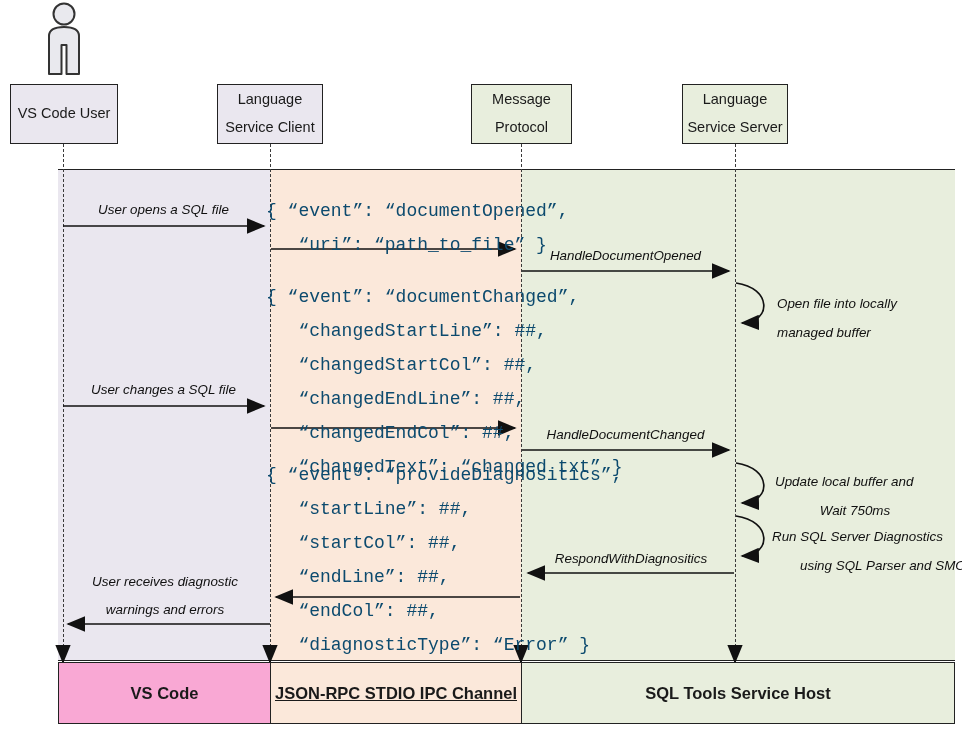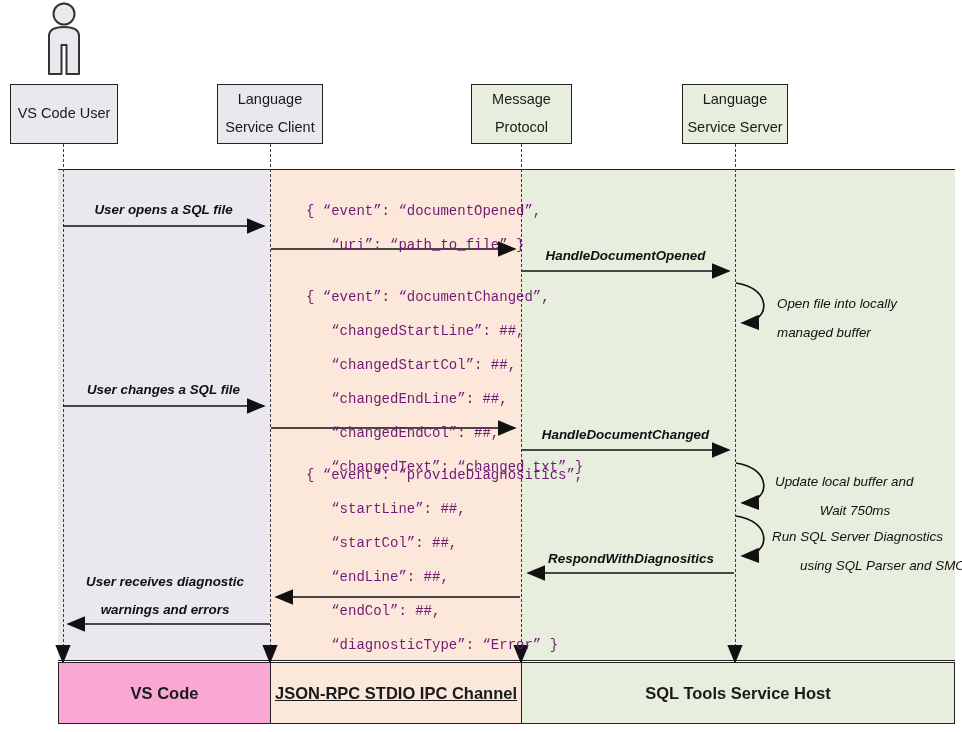--- a/index.html
+++ b/index.html
@@ -19,23 +19,23 @@
   
   .lifeline{position:absolute;width:0;border-left:1.7px dashed #3a3a3a;}
 
   
   .foot{position:absolute;box-sizing:border-box;border:1.7px solid #222;
         display:flex;align-items:center;justify-content:center;
         font-size:16.5px;font-weight:bold;}
 
   
   .msglabel{position:absolute;font-style:italic;font-size:13.4px;line-height:28px;
-            text-align:center;color:#101010;white-space:nowrap;font-weight:bold;}
+            text-align:center;color:#101010;white-space:nowrap;}
   .jsonblock{position:absolute;font-family:"Liberation Mono",monospace;
-             font-size:14px;line-height:34px;white-space:pre;color:#701a75;margin-left:40px;}
+             font-size:18px;line-height:34px;white-space:pre;color:#0c4a6e;}
   .note{position:absolute;font-style:italic;font-size:13.4px;line-height:30px;
         color:#101010;white-space:nowrap;}
   .note.ctr{text-align:center;}
 
   svg.ov{position:absolute;left:0;top:0;width:962px;height:732px;overflow:visible;}
   .actorwrap{position:absolute;}
 </style>
 </head>
 <body>
 

